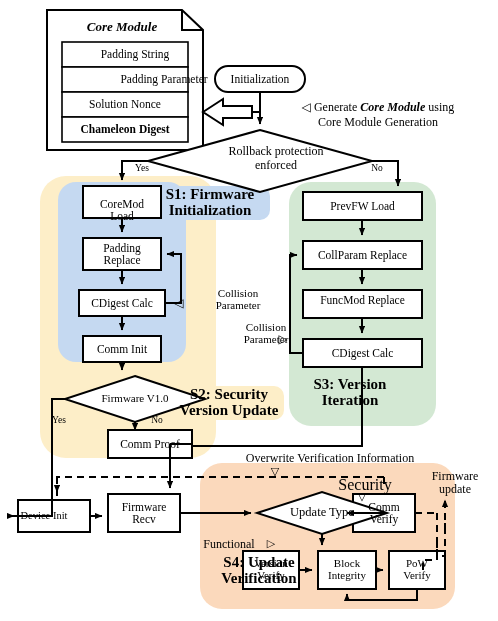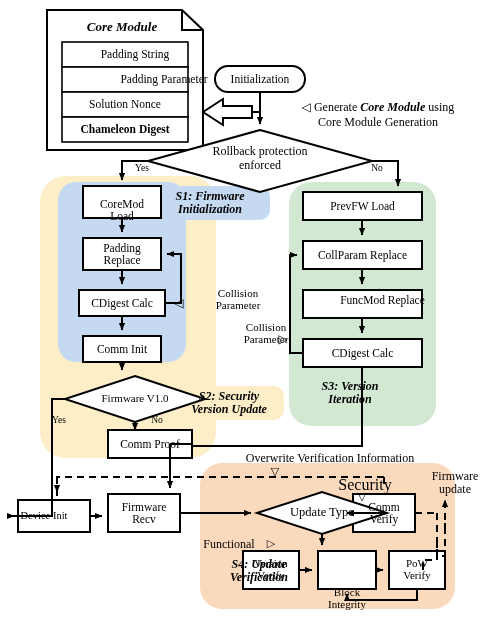--- a/index.html
+++ b/index.html
@@ -5,21 +5,21 @@
   html,body{margin:0;padding:0;background:#fff;}
   body{width:498px;height:621px;position:relative;overflow:hidden;
        font-family:"Liberation Serif","DejaVu Serif",serif;color:#000;}
   #stage{position:absolute;left:0;top:0;width:498px;height:621px;}
   svg{position:absolute;left:0;top:0;width:498px;height:621px;}
   .lbl{position:absolute;display:flex;align-items:center;justify-content:center;
        text-align:center;line-height:1.05;}
   .boxtxt{font-size:11.5px;}
   .smtxt{font-size:11px;}
   .tiny{font-size:9.5px;}
-  .sect{font-size:12px;font-weight:bold;font-style:italic;}
+  .sect{font-size:15px;font-weight:bold;}
   .ital{font-style:italic;font-weight:bold;}
 </style>
 </head>
 <body>
 
 <div id="stage">
 
 <svg viewBox="0 0 498 621" xmlns="http://www.w3.org/2000/svg">
   <defs>
     <marker id="ah" markerWidth="9" markerHeight="9" refX="7.2" refY="3.2" orient="auto" markerUnits="userSpaceOnUse">
@@ -153,21 +153,21 @@
 <div class="lbl boxtxt" style="left:62px;top:117px;width:126px;height:25px;font-weight:bold;">Chameleon Digest</div>
 
 <div class="lbl boxtxt" style="left:215px;top:66px;width:90px;height:26px;">Initialization</div>
 
 <div style="position:absolute;left:262px;top:100px;width:232px;font-size:12px;text-align:center;line-height:1.25;">
   <span>◁</span>
   <span>Generate </span><span class="ital">Core Module</span><span> using</span><br>
   <span>Core Module Generation</span>
 </div>
 
-<div style="position:absolute;left:185px;top:144px;width:150px;text-align:center;font-size:12px;line-height:1.2;">
+<div style="position:absolute;left:201px;top:144px;width:150px;text-align:center;font-size:12px;line-height:1.2;">
   <span>Rollback protection</span><br>
   <span>enforced</span>
 </div>
 <div class="lbl tiny" style="left:122px;top:162px;width:40px;height:14px;">Yes</div>
 <div class="lbl tiny" style="left:362px;top:162px;width:30px;height:14px;">No</div>
 
 <div class="lbl boxtxt" style="left:83px;top:186px;width:78px;height:48px;flex-direction:column;">
   <span>CoreMod</span>
   <span>Load</span>
 </div>
@@ -199,21 +199,21 @@
 <div class="lbl tiny" style="left:144px;top:414px;width:26px;height:14px;">No</div>
 <div class="lbl boxtxt" style="left:108px;top:430px;width:84px;height:28px;">Comm Proof</div>
 
 <div class="lbl sect" style="left:174px;top:388px;width:110px;height:30px;flex-direction:column;">
   <span>S2: Security</span>
   <span>Version Update</span>
 </div>
 
 <div class="lbl boxtxt" style="left:303px;top:192px;width:119px;height:28px;">PrevFW Load</div>
 <div class="lbl boxtxt" style="left:303px;top:241px;width:119px;height:28px;">CollParam Replace</div>
-<div class="lbl boxtxt" style="left:303px;top:290px;width:119px;height:20px;padding-left:20px;">FuncMod Replace</div>
+<div class="lbl boxtxt" style="left:303px;top:290px;width:119px;height:20px;">FuncMod Replace</div>
 <div class="lbl boxtxt" style="left:303px;top:339px;width:119px;height:28px;">CDigest Calc</div>
 <div class="lbl sect" style="left:300px;top:378px;width:100px;height:30px;flex-direction:column;">
   <span>S3: Version</span>
   <span>Iteration</span>
 </div>
 
 <div class="lbl smtxt" style="left:200px;top:450px;width:260px;height:16px;font-size:12px;">Overwrite Verification Information</div>
 <div class="lbl tiny" style="left:268px;top:466px;width:14px;height:12px;font-size:11px;">▽</div>
 
 <div class="lbl smtxt" style="left:415px;top:466px;width:80px;height:34px;flex-direction:column;font-size:12px;">
@@ -228,21 +228,21 @@
 </div>
 <div class="lbl" style="left:262px;top:503px;width:120px;height:20px;font-size:12.5px;">Update Type</div>
 <div class="lbl boxtxt" style="left:353px;top:494px;width:62px;height:38px;flex-direction:column;">
   <span>Comm</span>
   <span>Verify</span>
 </div>
 <div class="lbl smtxt" style="left:243px;top:551px;width:56px;height:38px;flex-direction:column;">
   <span>Version</span>
   <span>Verify</span>
 </div>
-<div class="lbl smtxt" style="left:318px;top:551px;width:58px;height:38px;flex-direction:column;margin-top:29px;">
+<div class="lbl smtxt" style="left:318px;top:551px;width:58px;height:38px;flex-direction:column;">
   <span>Block</span>
   <span>Integrity</span>
 </div>
 <div class="lbl smtxt" style="left:389px;top:551px;width:56px;height:38px;flex-direction:column;">
   <span>PoW</span>
   <span>Verify</span>
 </div>
 
 <div class="lbl smtxt" style="left:330px;top:477px;width:70px;height:16px;font-size:16px;">Security</div>
 <div class="lbl tiny" style="left:355px;top:491px;width:14px;height:12px;font-size:11px;">▽</div>

